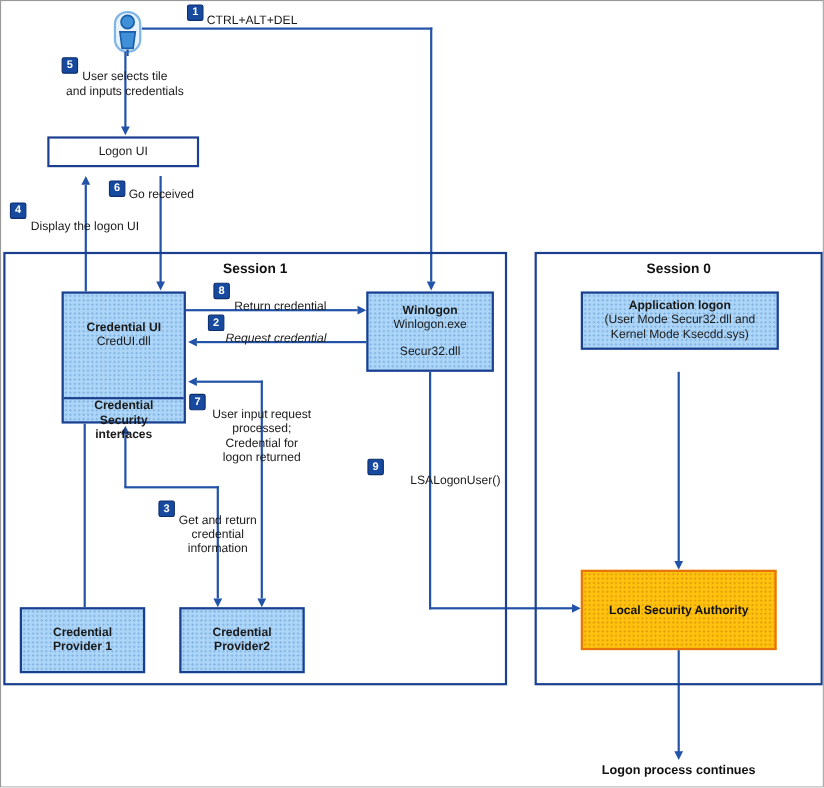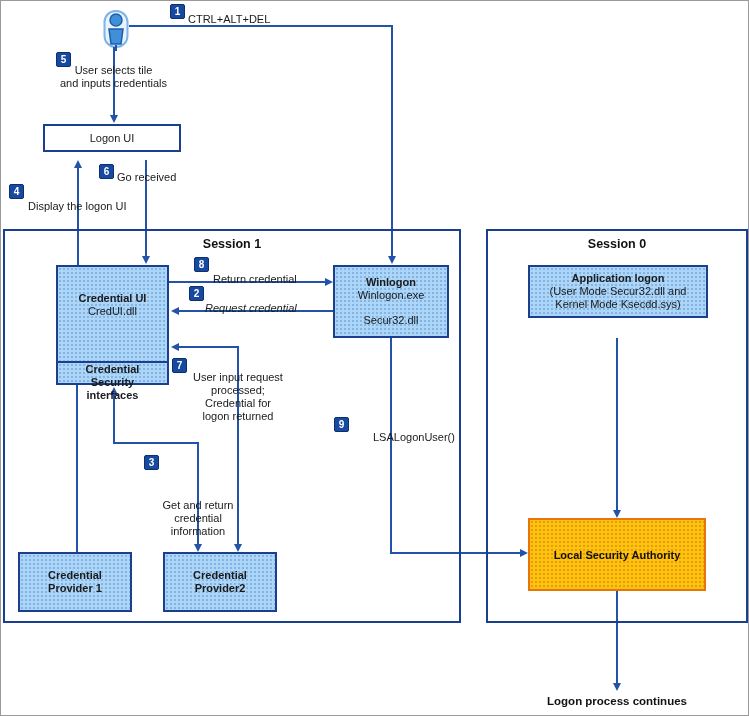--- a/index.html
+++ b/index.html
@@ -180,21 +180,21 @@
   <div class="lbl" style="left:212px;top:272px;">Return credential</div>
   <div class="lbl" style="left:204px;top:301px;font-style:italic;">Request credential</div>
 
   <div class="lbl-block" style="left:173px;top:370px;width:128px;">
     <div>User input request</div>
     <div>processed;</div>
     <div>Credential for</div>
     <div>logon returned</div>
   </div>
 
-  <div class="lbl-block" style="left:146px;top:466px;width:102px;margin-top:32px;">
+  <div class="lbl-block" style="left:146px;top:466px;width:102px;">
     <div>Get and return</div>
     <div>credential</div>
     <div>information</div>
   </div>
 
   <div class="lbl" style="left:350px;top:430px;padding-left:22px;">LSALogonUser()</div>
 
   <div class="footer-lbl" style="left:535px;top:694px;width:162px;">Logon process continues</div>
 
 </div>

